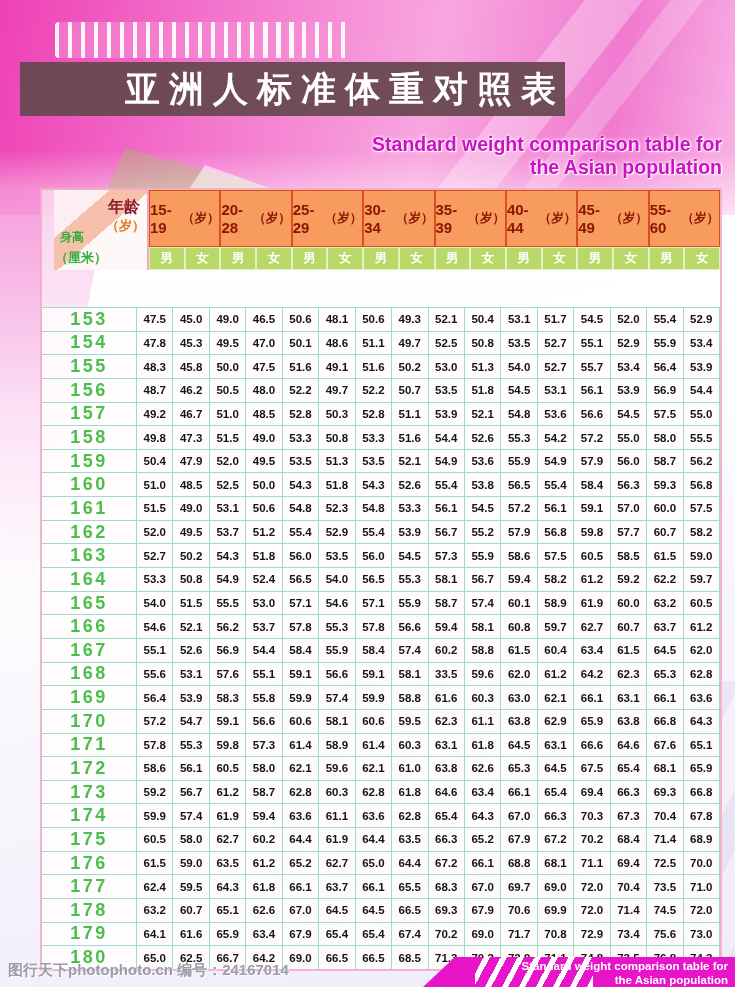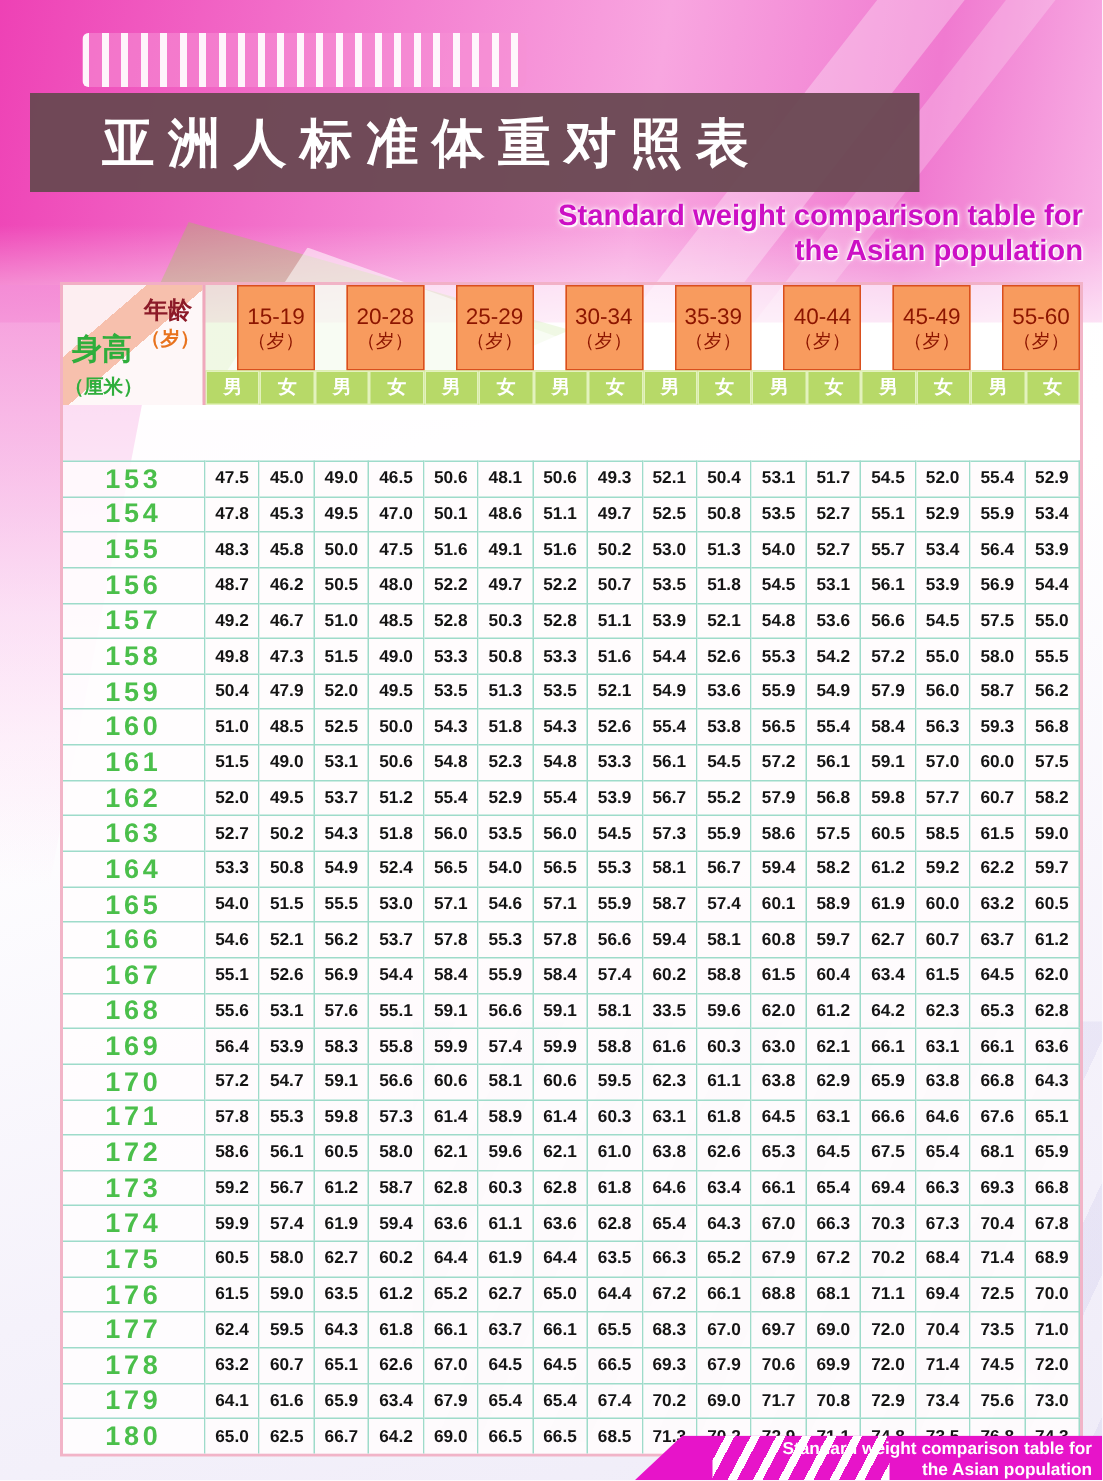--- a/index.html
+++ b/index.html
@@ -22,44 +22,44 @@
     clip-path:polygon(0 100%,18% 0,100% 60%,64% 100%);}
   .shard.w1{left:130px;top:165px;width:300px;height:115px;background:rgba(255,255,255,.55);
     clip-path:polygon(0 100%,25% 0,100% 70%,70% 100%);}
   .bg-lav{position:absolute;right:0;bottom:26px;width:460px;height:280px;opacity:.55;
     background:repeating-linear-gradient(115deg,rgba(178,172,224,.30) 0 26px,rgba(255,255,255,0) 26px 66px);}
   .sparkle{position:absolute;right:18px;bottom:28px;width:70px;height:70px;
     background:radial-gradient(circle,rgba(255,255,255,.95) 0 7%,rgba(255,255,255,.3) 22%,rgba(255,255,255,0) 62%);}
   
   .ribbon{position:absolute;left:55px;top:22px;width:296px;height:36px;border-radius:4px;
     background:repeating-linear-gradient(90deg,rgba(255,255,255,.92) 0 4.5px,rgba(255,255,255,0) 4.5px 13px),rgba(246,146,214,.55);}
-  .title-bar{position:absolute;left:20px;top:62px;width:545px;height:66px;
-    background:rgba(104,72,81,.95);display:flex;align-items:center;justify-content:flex-start;padding-left:48px;}
+  .title-bar{position:absolute;left:20px;top:62px;width:545px;height:54px;
+    background:rgba(104,72,81,.95);display:flex;align-items:center;justify-content:flex-end;}
   .title-bar .t{color:#fff;font-size:35px;font-weight:bold;letter-spacing:9px;white-space:nowrap;}
   .kg{position:absolute;right:6px;top:40px;font-family:"Liberation Serif","DejaVu Serif",serif;
     font-size:112px;font-weight:bold;line-height:1;color:rgba(255,255,255,.18);
     -webkit-text-stroke:3px rgba(255,255,255,.88);letter-spacing:4px;}
   .subtitle{position:absolute;right:13px;top:133px;text-align:right;font-weight:bold;
     font-size:19.5px;line-height:1.16;color:#cc10c4;
     text-shadow:0 0 4px #fff,0 0 2px #fff,1px 1px 0 rgba(255,255,255,.9);}
   
   .wtable{position:absolute;left:40px;top:188px;width:682px;z-index:2;
     border:2px solid rgba(240,168,190,.85);background:rgba(255,255,255,.55);box-sizing:border-box;}
   .table-header{display:flex;}
   .corner{width:95px;height:80px;position:relative;flex:none;box-sizing:border-box;
     background:linear-gradient(to bottom right,#fdeef1 0 30%,#f7c0ad 30% 52%,#fef7f8 52%);
-    border-right:2px solid #f0a8bc;}
+    border-right:2px solid #f0a8bc;margin-left:12px;}
   .corner .age-l{position:absolute;top:7px;right:7px;color:#8c1a28;font-size:16px;font-weight:bold;}
   .corner .age-u{position:absolute;top:27px;right:2px;color:#e8731e;font-size:13px;font-weight:bold;}
-  .corner .h-l{position:absolute;bottom:24px;left:6px;color:#2fae3c;font-size:20px;font-weight:bold;}
+  .corner .h-l{position:absolute;bottom:24px;left:6px;color:#2fae3c;font-size:12px;font-weight:bold;}
   .corner .h-u{position:absolute;bottom:3px;left:1px;color:#2fae3c;font-size:13px;font-weight:bold;}
   .header-right{flex:1;display:flex;flex-direction:column;}
   .age-row{display:flex;height:57px;}
   .age-cell{flex:1;background:#f89b5e;border:1.5px solid #d94f1e;box-sizing:border-box;
-    color:#8c1500;font-weight:normal;display:flex;flex-direction:column;align-items:center;justify-content:center;margin-left:21px;}
+    color:#8c1500;font-weight:bold;display:flex;flex-direction:row;align-items:center;justify-content:center;}
   .age-cell .l1{font-size:15px;line-height:1.15;}
   .age-cell .l2{font-size:12.5px;line-height:1.15;}
   .gender-row{display:flex;height:23px;}
   .g-cell{flex:1;background:#b7d968;border:1px solid #e3f2bd;box-sizing:border-box;
     color:#fff;font-weight:bold;font-size:12.5px;display:flex;align-items:center;justify-content:center;}
   .t-body{display:flex;flex-direction:column;margin-top:37px;}
   .t-row{display:flex;height:23.65px;}
   .h-cell{width:95px;flex:none;box-sizing:border-box;border-right:1px solid #9edbca;border-top:1px solid #9edbca;
     color:#4bbf4b;font-size:18px;font-weight:bold;letter-spacing:2.5px;
     display:flex;align-items:center;justify-content:center;background:rgba(255,253,254,.8);}
@@ -693,20 +693,21 @@
           <div class="d-cell">72.9</div>
           <div class="d-cell">71.1</div>
           <div class="d-cell">74.8</div>
           <div class="d-cell">73.5</div>
           <div class="d-cell">76.8</div>
           <div class="d-cell">74.3</div>
         </div>
       </div>
   </div>
 
+  <div class="watermark">图行天下photophoto.cn  编号：24167014</div>
   <div class="band">
     <div class="stripes"></div>
     <div class="btxt">
       <div>Standard weight comparison table for</div>
       <div>the Asian population</div>
     </div>
   </div>
 
 </div>
 

